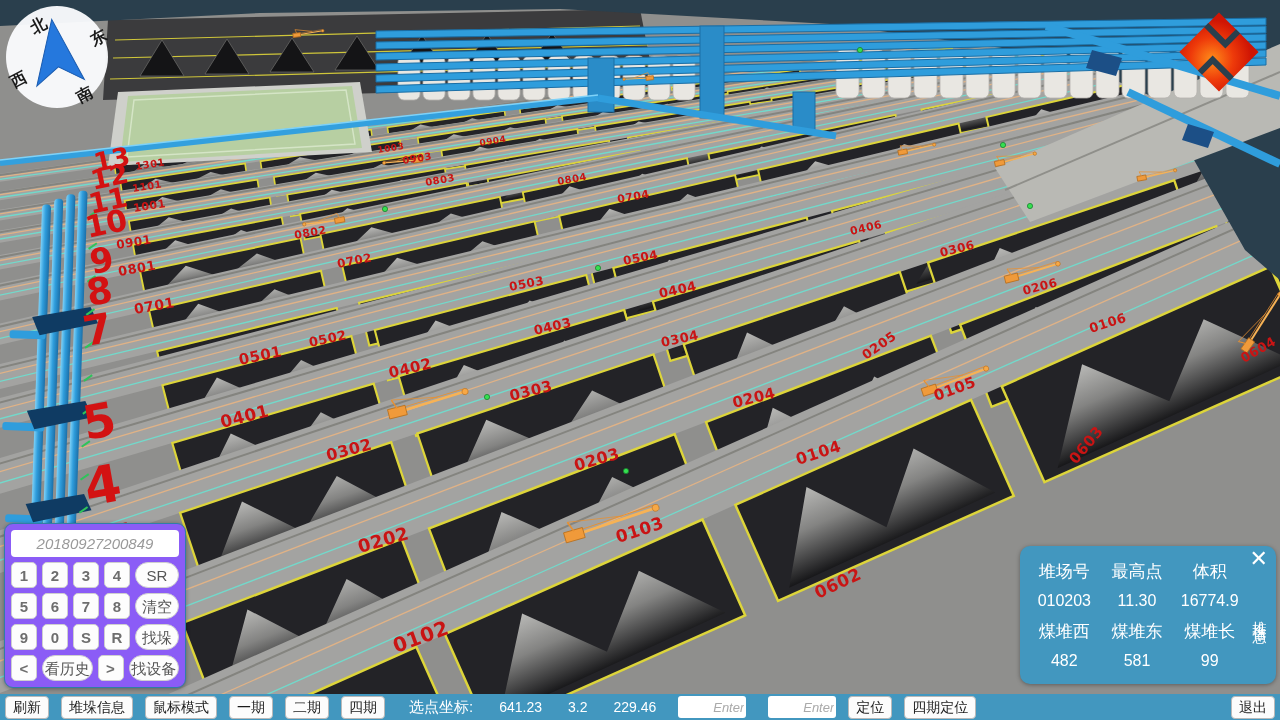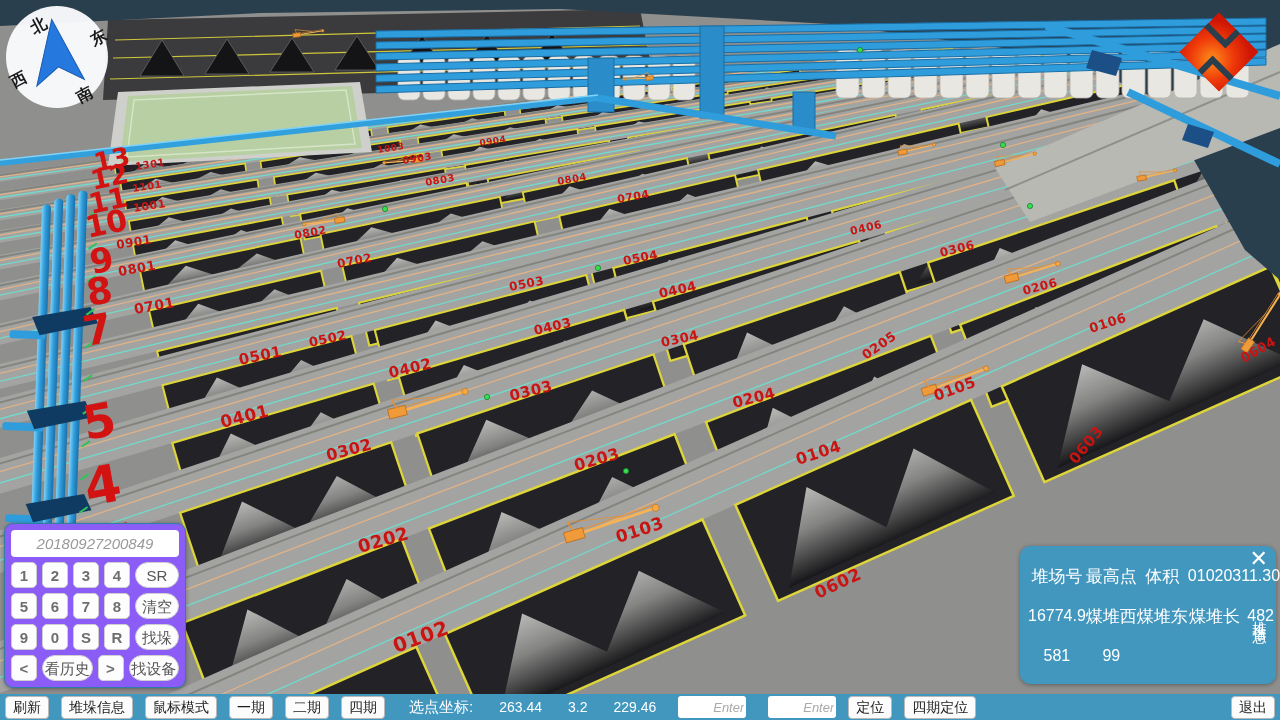--- a/index.html
+++ b/index.html
@@ -28,21 +28,21 @@
   .key{height:26px;line-height:26px;background:#fdfdfd;border:1px solid #cfcfcf;border-radius:5px;
        color:#6e6e6e;font-size:15px;font-weight:bold;text-align:center;cursor:pointer;
        box-sizing:border-box;overflow:hidden;white-space:nowrap;}
   .key.n{flex:0 0 26px;}
   .key.w{flex:1 1 auto;font-weight:normal;color:#555;border-radius:13px;}
 
   
   .info{position:absolute;right:4px;bottom:36px;width:256px;height:138px;background:#4297bf;
         border-radius:10px;color:#fff;box-shadow:0 1px 4px rgba(0,0,0,.35);}
   .info .grid{position:absolute;left:8px;top:10px;right:30px;bottom:8px;display:grid;
-        grid-template-columns:1fr 1fr 1fr 1fr 1fr;grid-auto-rows:1fr;align-items:center;}
+        grid-template-columns:1fr 1fr 1fr;grid-auto-rows:1fr;align-items:center;}
   .info .grid div{text-align:center;white-space:nowrap;}
   .ih{font-size:17px;}
   .iv{font-size:16px;}
   .info .vlabel{position:absolute;right:7px;top:50%;transform:translateY(-44%);
         writing-mode:vertical-rl;font-size:14px;letter-spacing:3px;}
   .info .close{position:absolute;right:8px;top:0px;font-size:22px;font-weight:bold;color:#fff;
         cursor:pointer;line-height:26px;}
 
   
   .toolbar{position:absolute;left:0;right:0;bottom:0;height:26px;background:#4297bf;
@@ -652,21 +652,21 @@
   </div>
 
   <div class="toolbar">
     <div class="tbtn">刷新</div>
     <div class="tbtn">堆垛信息</div>
     <div class="tbtn">鼠标模式</div>
     <div class="tbtn">一期</div>
     <div class="tbtn">二期</div>
     <div class="tbtn">四期</div>
     <div class="tlabel">选点坐标:</div>
-    <div class="coord">263.44</div>
+    <div class="coord">641.23</div>
     <div class="coord">3.2</div>
     <div class="coord">229.46</div>
     <input class="tenter" type="text" placeholder="Enter" style="">
     <input class="tenter" type="text" placeholder="Enter" style="">
     <div class="tbtn">定位</div>
     <div class="tbtn">四期定位</div>
     <div class="spacer"></div>
     <div class="tbtn">退出</div>
   </div>
 </div>

